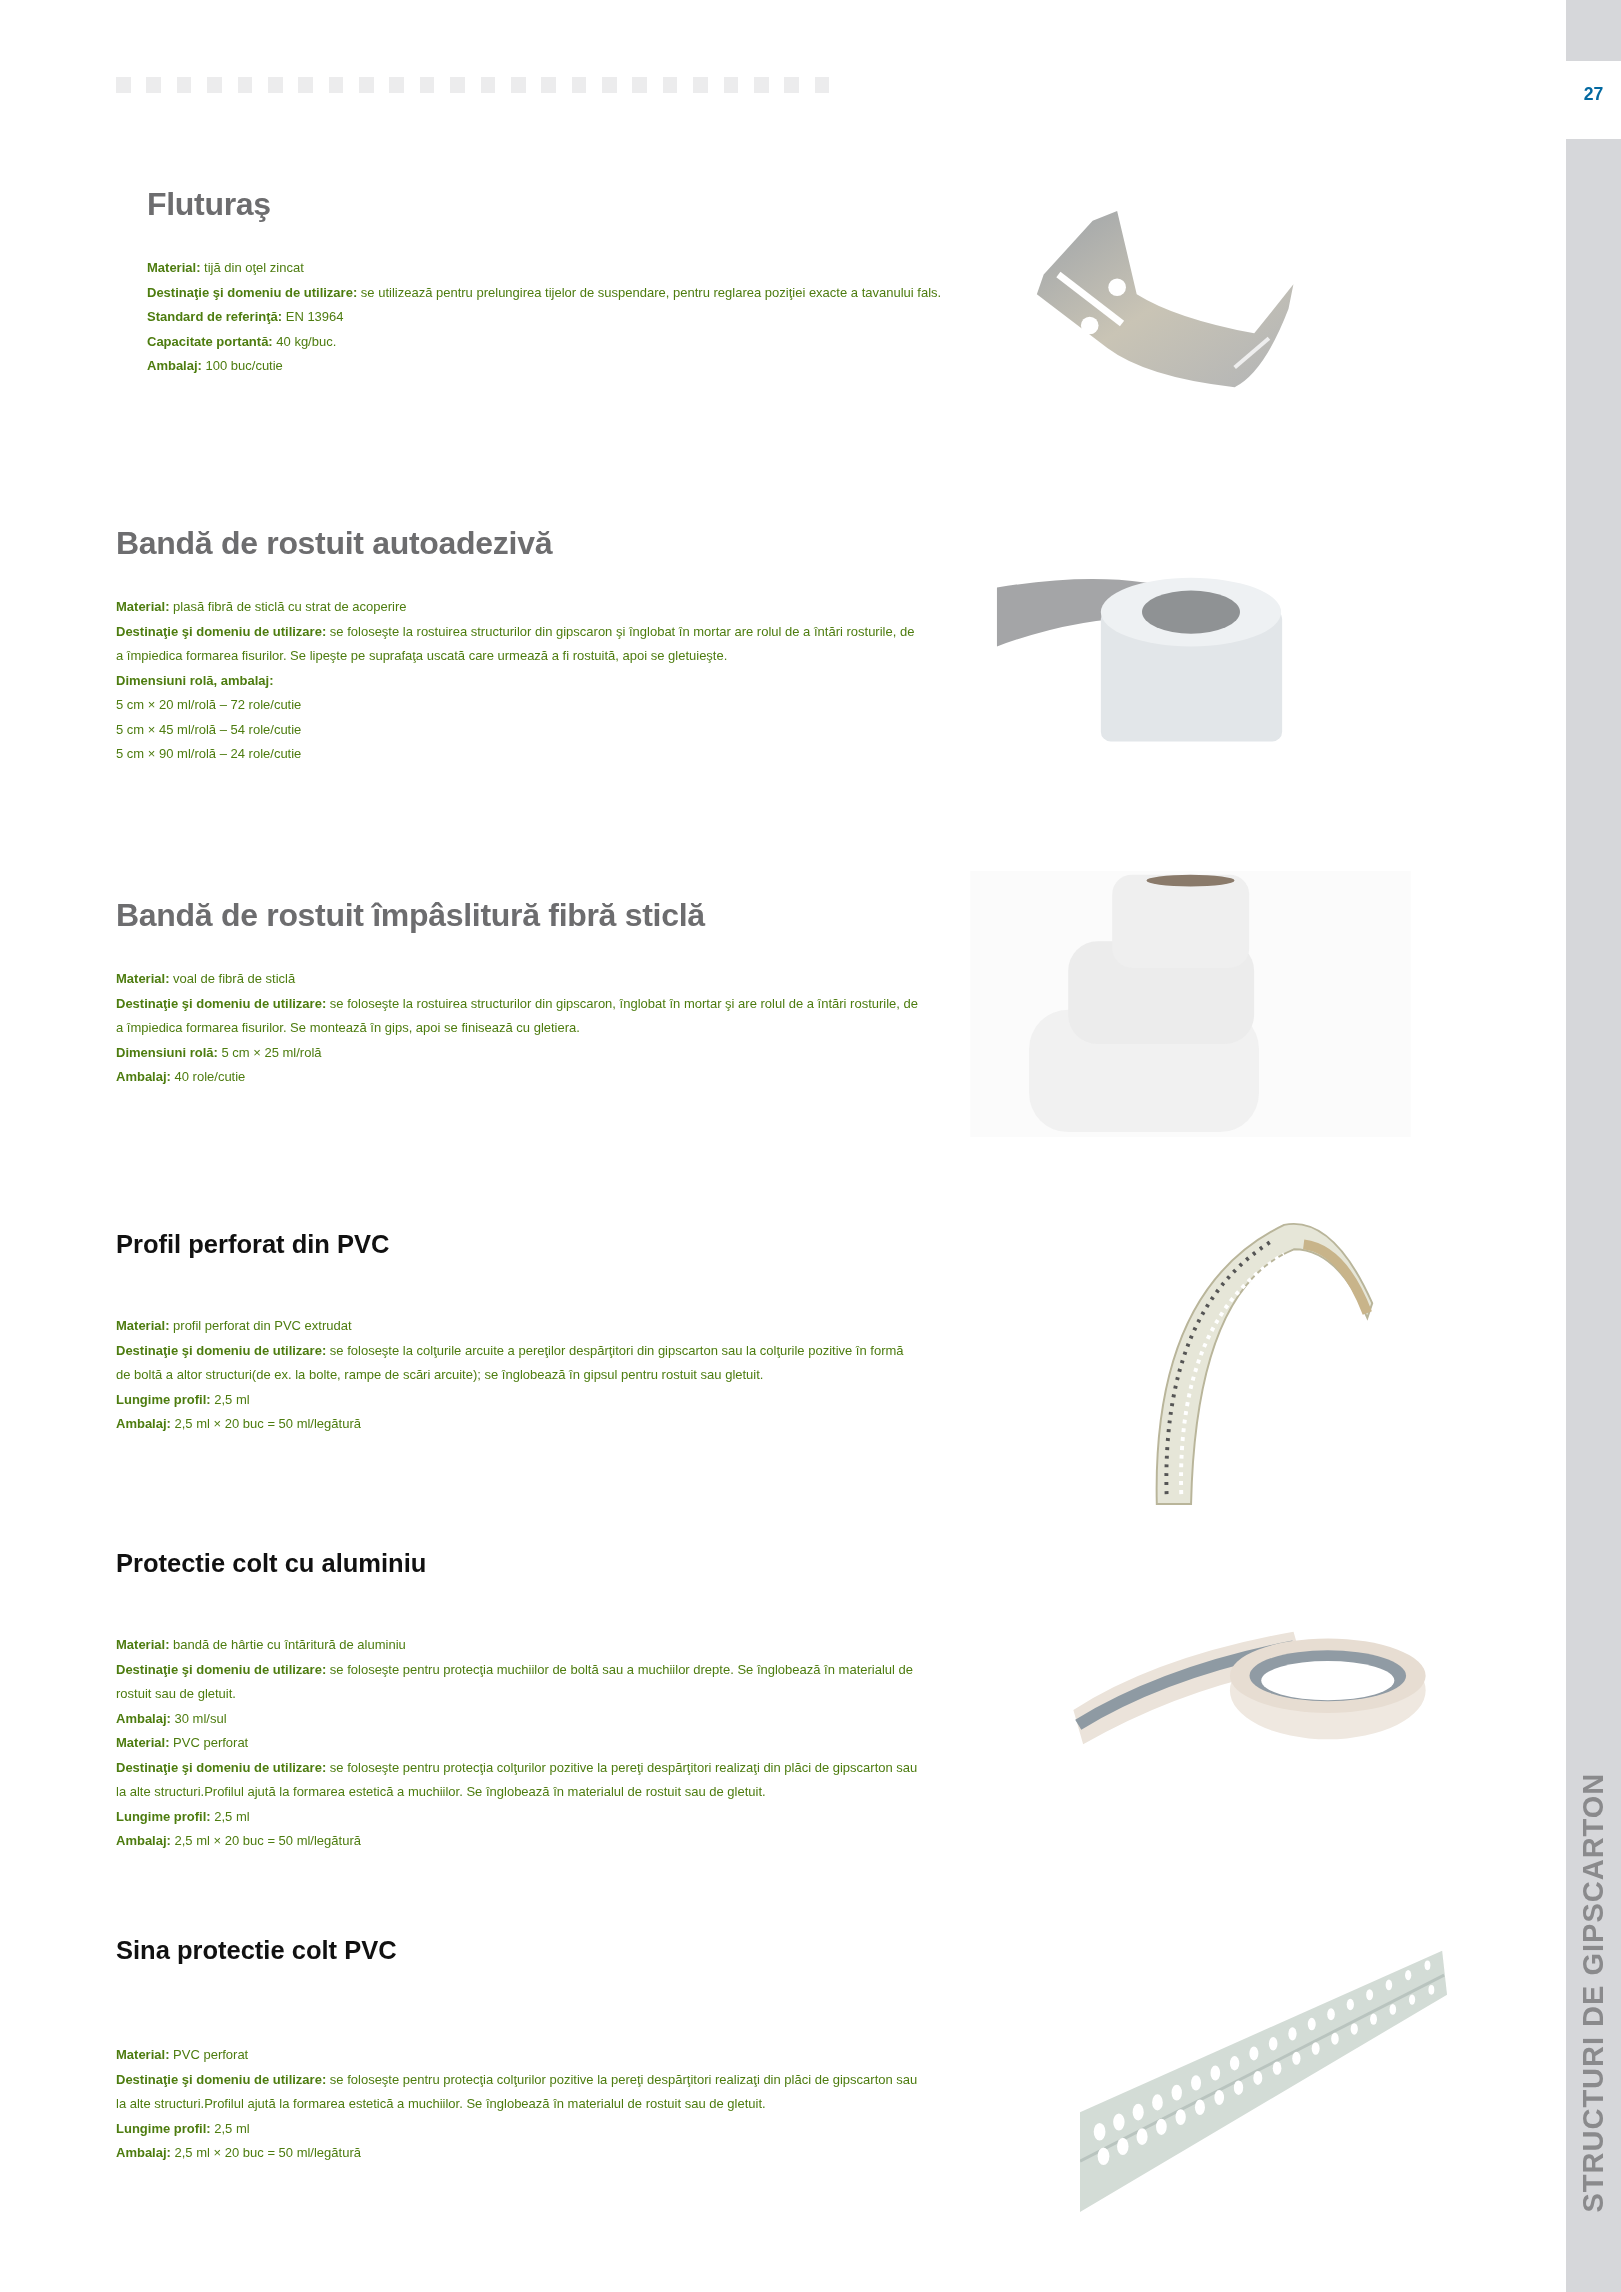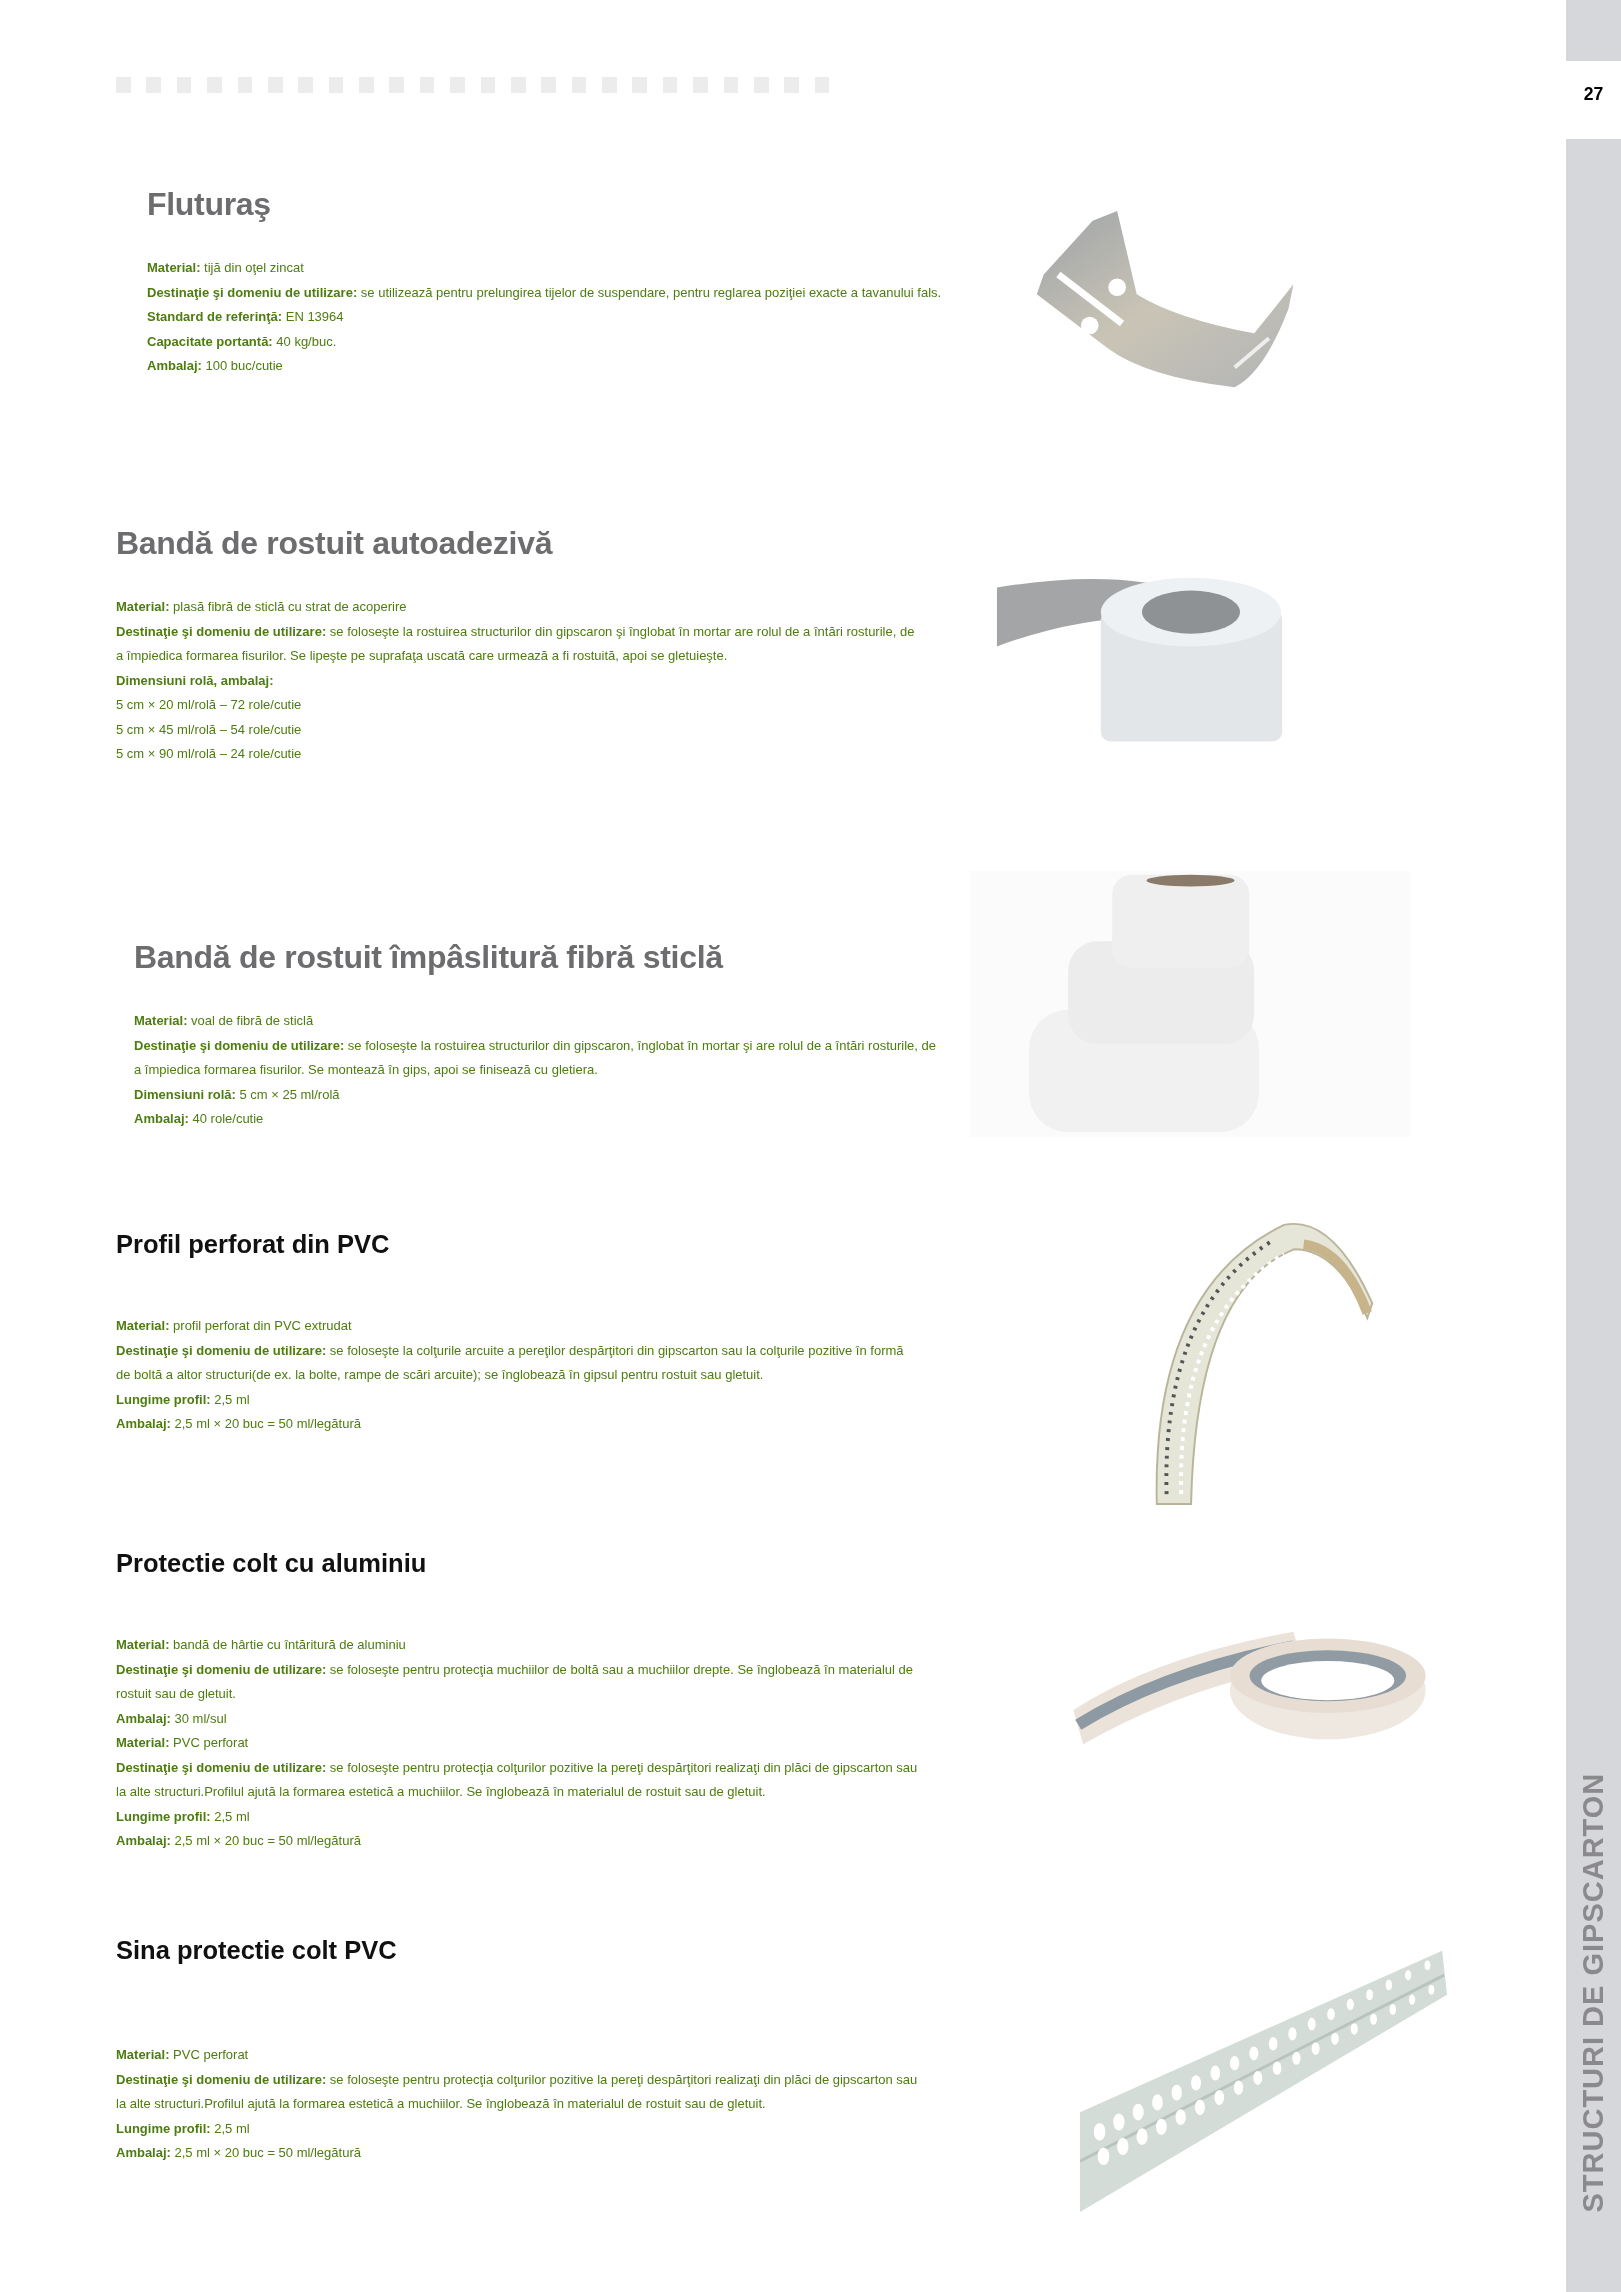--- a/index.html
+++ b/index.html
@@ -6,21 +6,21 @@
   body { width: 1621px; height: 2293px; position: relative; overflow: hidden;
          font-family: "Liberation Sans", sans-serif; color: #1a1a1a; }
 
   
   .dot-strip { position: absolute; left: 116px; top: 77px; height: 15.7px; display: flex; gap: 15.7px; }
   .dot-strip span { width: 14.7px; height: 15.7px; background: #ececed; display: block; }
 
   
   .side-top { position: absolute; left: 1566px; top: 0; width: 55px; height: 61px; background: #d6d7da; }
   .page-num { position: absolute; left: 1566px; top: 84px; width: 55px; text-align: center;
-              font-weight: bold; font-size: 17.6px; color: #000000; }
+              font-weight: bold; font-size: 17.6px; color: #0369a1; }
   .side-bar { position: absolute; left: 1566px; top: 139px; width: 55px; height: 2153px; background: #d6d7da; }
   .side-title { position: absolute; left: 1566px; top: 1779px; width: 55px; height: 436px; }
   .side-title span { position: absolute; left: -191px; top: 196px; width: 436px; height: 39px;
                      transform: rotate(-90deg); transform-origin: center center;
                      font-weight: bold; font-size: 29px; letter-spacing: 1px; color: #8a8a8c;
                      text-align: right; white-space: nowrap; line-height: 39px; }
 
   
   .product { position: absolute; left: 116px; width: 804px; }
   .title-grey { font-weight: bold; font-size: 32px; color: #6d6d6f; margin: 0 0 33px 0; letter-spacing: -0.3px; }
@@ -103,21 +103,21 @@
 </section>
 <div class="photo" style="left:995px; top:568px; width:294px; height:196px;">
   <svg width="294" height="196" viewBox="0 0 300 200">
     <path d="M2 20 Q120 0 200 25 L200 55 Q110 40 2 80 Z" fill="#a4a5a7"></path>
     <rect x="108" y="42" width="185" height="135" rx="10" fill="#e2e6e9"></rect>
     <ellipse cx="200" cy="45" rx="92" ry="35" fill="#eef1f3"></ellipse>
     <ellipse cx="200" cy="45" rx="50" ry="22" fill="#8f9294"></ellipse>
   </svg>
 </div>
 
-<section class="product" style="top:939px;margin-left:18px;">
+<section class="product" style="top:897px;">
   <h2 class="title-grey">Bandă de rostuit împâslitură fibră sticlă</h2>
   <p class="spec"><b>Material:</b><span> voal de fibră de sticlă</span></p>
   <p class="spec"><b>Destinaţie şi domeniu de utilizare:</b><span> se foloseşte la rostuirea structurilor din gipscaron, înglobat în mortar şi are rolul de a întări rosturile, de a împiedica formarea fisurilor. Se montează în gips, apoi se finisează cu gletiera.</span></p>
   <p class="spec"><b>Dimensiuni rolă:</b><span> 5 cm × 25 ml/rolă</span></p>
   <p class="spec"><b>Ambalaj:</b><span> 40 role/cutie</span></p>
 </section>
 <div class="photo" style="left:970px; top:863px; width:441px; height:274px;">
   <svg width="441" height="274" viewBox="0 0 450 280">
     <rect x="0" y="8" width="450" height="272" fill="#fbfbfb"></rect>
     <rect x="60" y="150" width="235" height="125" rx="40" fill="#f1f1f1"></rect>

